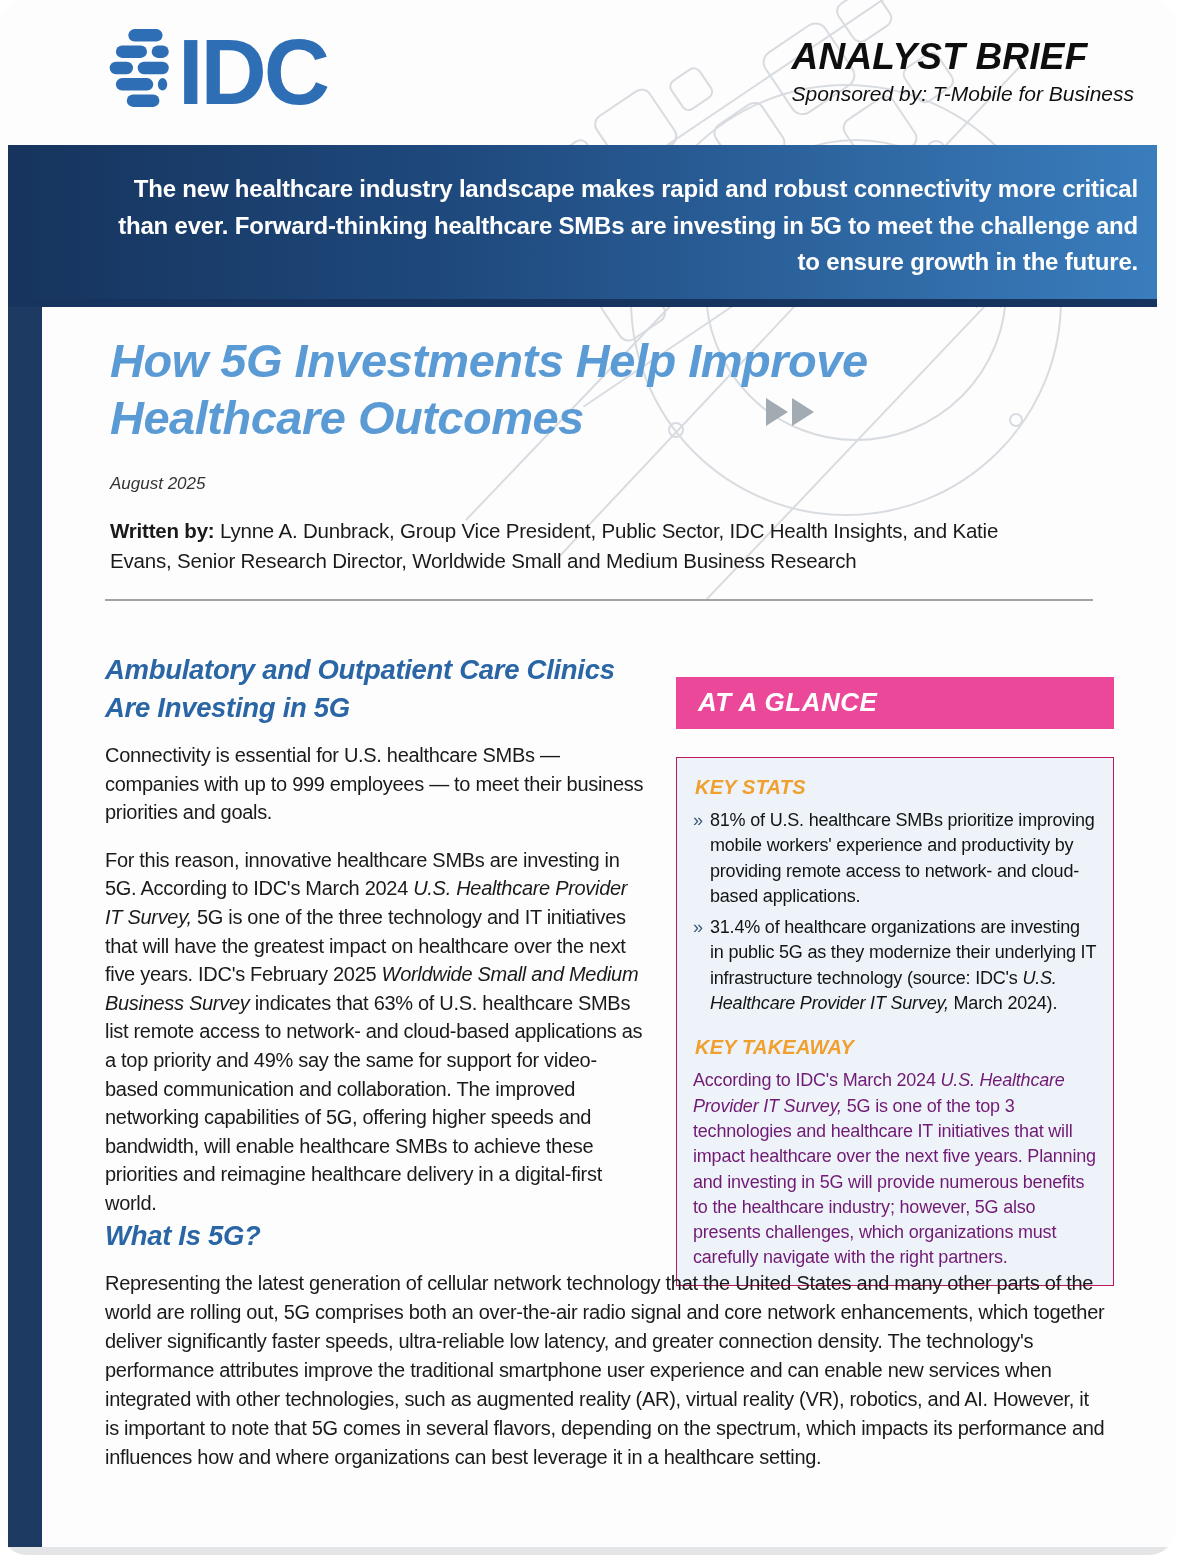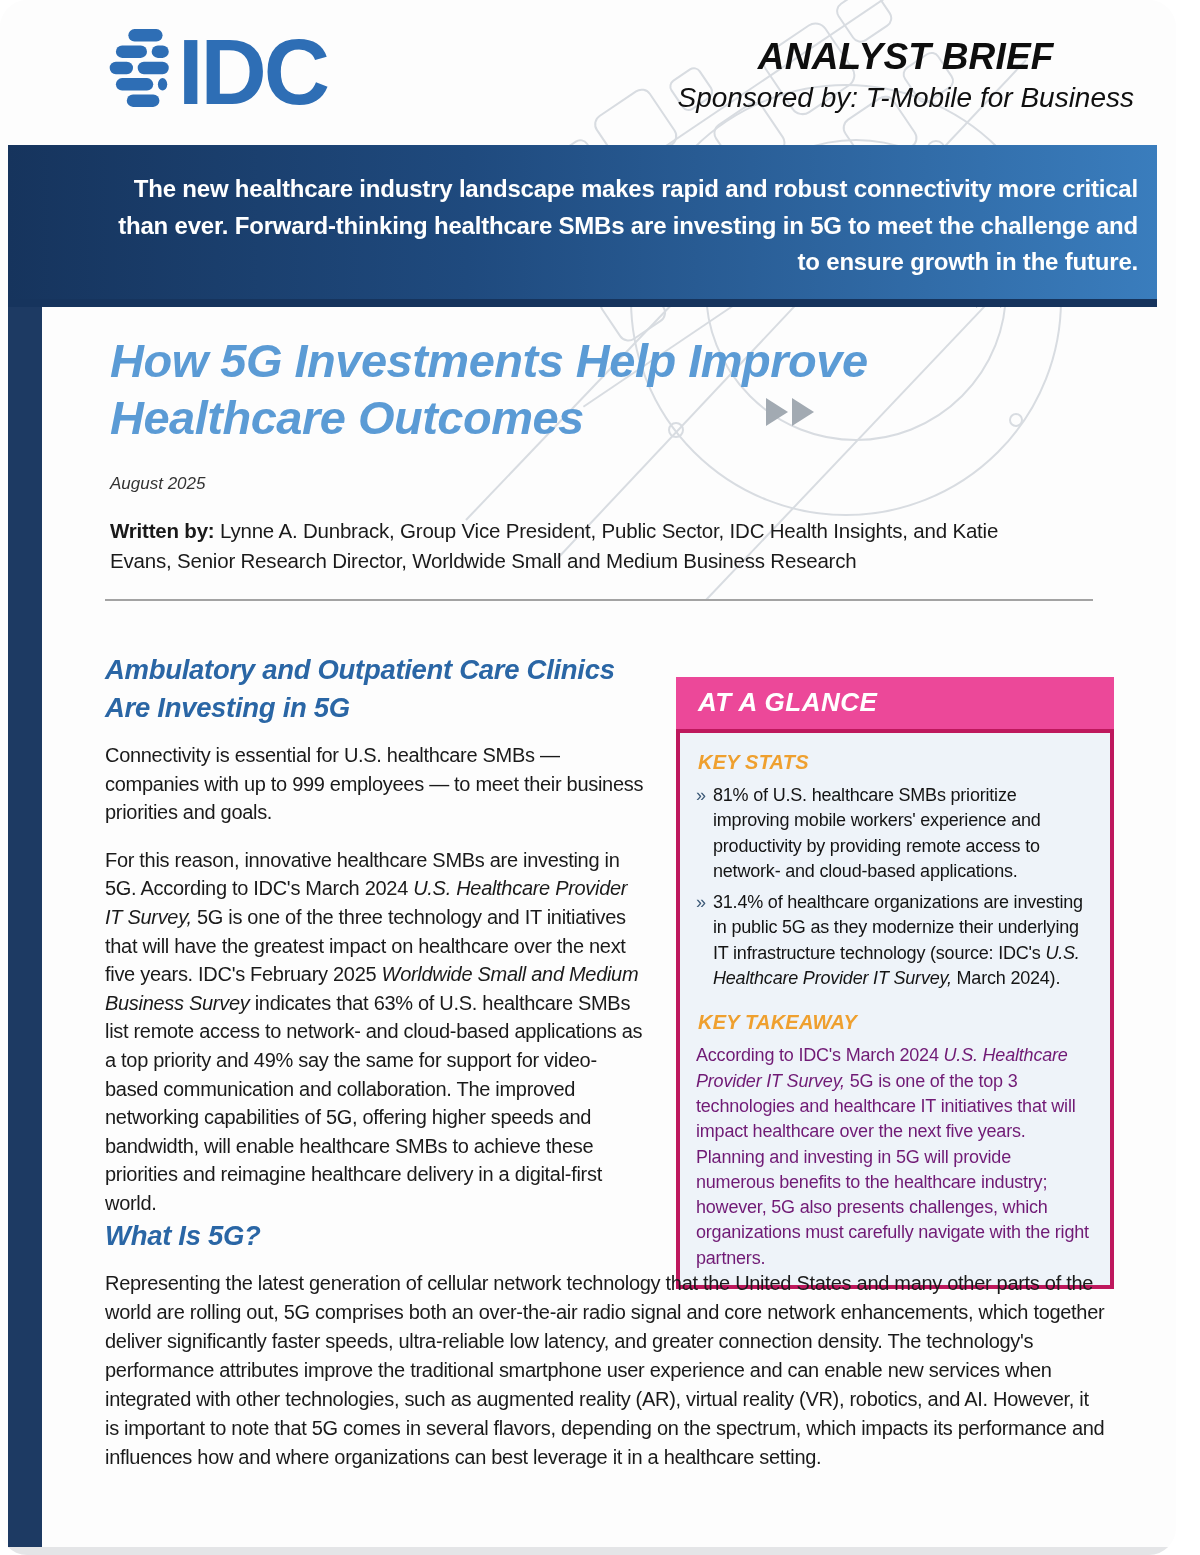--- a/index.html
+++ b/index.html
@@ -7,23 +7,23 @@
     position:relative; width:1176px; height:1555px; overflow:hidden;
     background:#fdfdfd;
     font-family:"Liberation Sans", sans-serif;
     border-radius:27px;
   }
   .bg-pattern { position:absolute; top:0; right:0; z-index:0; }
   .navy-rail { position:absolute; left:8px; top:145px; width:34px; height:1402px; background:#1d3a63; z-index:2; }
 
   .masthead { position:absolute; left:0; top:0; width:1200px; height:145px; z-index:2; }
   .logo { position:absolute; left:108px; top:26px; }
-  .masthead-right { position:absolute; top:38px; right:66px; text-align:center; }
+  .masthead-right { position:absolute; top:38px; right:66px; text-align:left; }
   .brief-type { font-size:37px; font-weight:bold; font-style:italic; color:#0e0e0e; line-height:1; letter-spacing:0.2px; }
-  .sponsor { margin-top:7px; font-size:28px; font-style:italic; color:#101010; }
+  .sponsor { margin-top:7px; font-size:21px; font-style:italic; color:#101010; }
 
   .banner {
     position:absolute; left:8px; top:145px; width:1149px; height:162px; z-index:2;
     background:linear-gradient(90deg,#16345d 0%, #1f4a7e 40%, #3a7dbd 100%);
     border-bottom:8px solid #16345d; box-sizing:border-box;text-align:right;
   }
   .banner p { margin:0; padding:26px 0 0 90px; width:1040px; font-size:24px; font-weight:bold; line-height:36.5px; color:#ffffff; letter-spacing:-0.2px; }
 
   .title-block { position:absolute; left:110px; top:332px; width:945px; z-index:2; }
   .title-block h1 { margin:0; width:880px; font-size:47px; line-height:57px; color:#5b9bd5; font-style:italic; font-weight:bold; letter-spacing:-0.5px; }
@@ -32,21 +32,21 @@
   .wb-label { font-weight:bold; }
 
   .divider { position:absolute; left:105px; top:599px; width:988px; height:2px; background:#a3a3a3; z-index:2; }
 
   .col-left { position:absolute; left:105px; top:651px; width:541px; z-index:2; }
   .sec-heading { margin:0 0 14px 0; font-size:27.5px; line-height:38px; color:#2a66a5; font-style:italic; font-weight:bold; letter-spacing:-0.3px; }
   .col-left p { margin:0 0 19px 0; font-size:20px; line-height:28.6px; color:#1a1a1a; letter-spacing:-0.3px; }
 
   .glance { position:absolute; left:676px; top:677px; width:438px; z-index:2; }
   .glance-head { background:#ec4899; color:#ffffff; font-size:26px; font-weight:bold; font-style:italic; padding:10px 0 11px 22px; letter-spacing:0.5px; }
-  .glance-body { background:#eef3f9; border:4px solid #be185d; padding:12px 16px 14px 16px; box-sizing:border-box; }
+  .glance-body { background:#eef3f9; border:1px solid #be185d; padding:12px 16px 14px 16px; box-sizing:border-box;margin-top:28px; }
   .glance-sub { color:#efa02f; font-size:20px; font-weight:bold; font-style:italic; margin:6px 0 9px 2px; letter-spacing:0.2px; }
   .glance-sub2 { margin-top:20px; }
   .bullet { display:flex; margin:0 0 6px 0; font-size:18px; line-height:25.3px; color:#141414; letter-spacing:-0.2px; }
   .bmark { flex:0 0 17px; color:#3d5a78; }
   .btext { flex:1; }
   .takeaway { margin:0; font-size:18px; line-height:25.3px; color:#701a75; letter-spacing:-0.2px; }
 
   .section2 { position:absolute; left:105px; top:1217px; width:1002px; z-index:2; }
   .section2 p { margin:13px 0 0 0; font-size:20px; line-height:29px; color:#1a1a1a; letter-spacing:-0.3px; }
 

